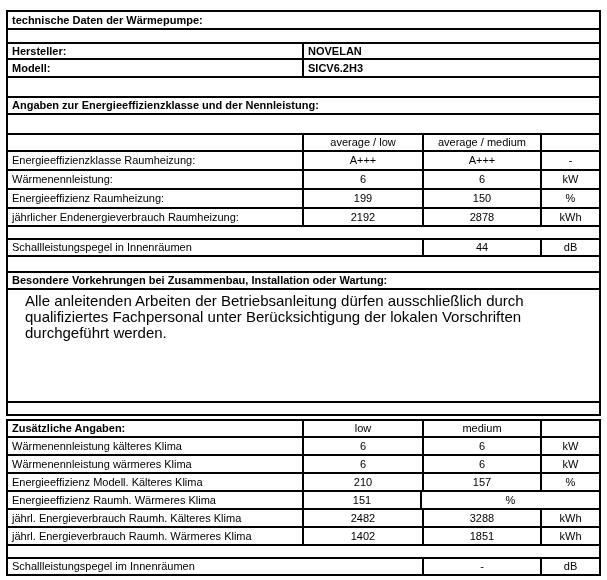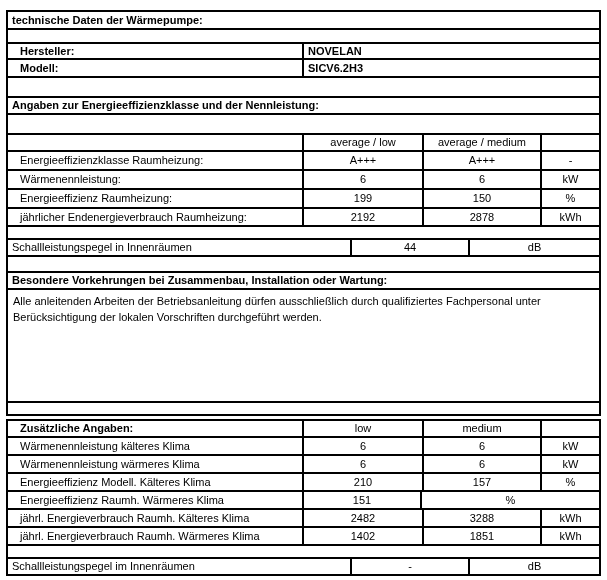--- a/index.html
+++ b/index.html
@@ -27,32 +27,32 @@
     overflow:hidden;
   }
   .row.bt{border-top:2px solid #000;}
   .row.gap{border-bottom:none;border-top:none;}
   .cell{
     display:flex;align-items:center;
     box-sizing:border-box;
     font-size:11px;line-height:13px;
     overflow:hidden;white-space:nowrap;
   }
-  .c1{width:294px;padding:0 12px;}
+  .c1{width:294px;padding:0 4px;}
   .c2{width:120px;border-left:2px solid #000;justify-content:center;}
   .c3{width:118px;border-left:2px solid #000;justify-content:center;}
   .c4{flex:1;border-left:2px solid #000;justify-content:center;}
-  .cspan{width:342px;padding:0 4px;}
+  .cspan{width:414px;padding:0 4px;}
   .cfull{flex:1;padding:0 4px;}
   .cleft{justify-content:flex-start;padding:0 4px;}
   .b{font-weight:bold;}
   .para{
     display:block;
-    font-size:11px;line-height:16px;
-    padding:3px 5px;
+    font-size:15px;line-height:16px;
+    padding:3px 17px;
     white-space:normal;
     align-items:flex-start;
   }
   .spacer{height:3px;}
 </style>
 </head>
 <body>
 
 <div class="sheet">
 

